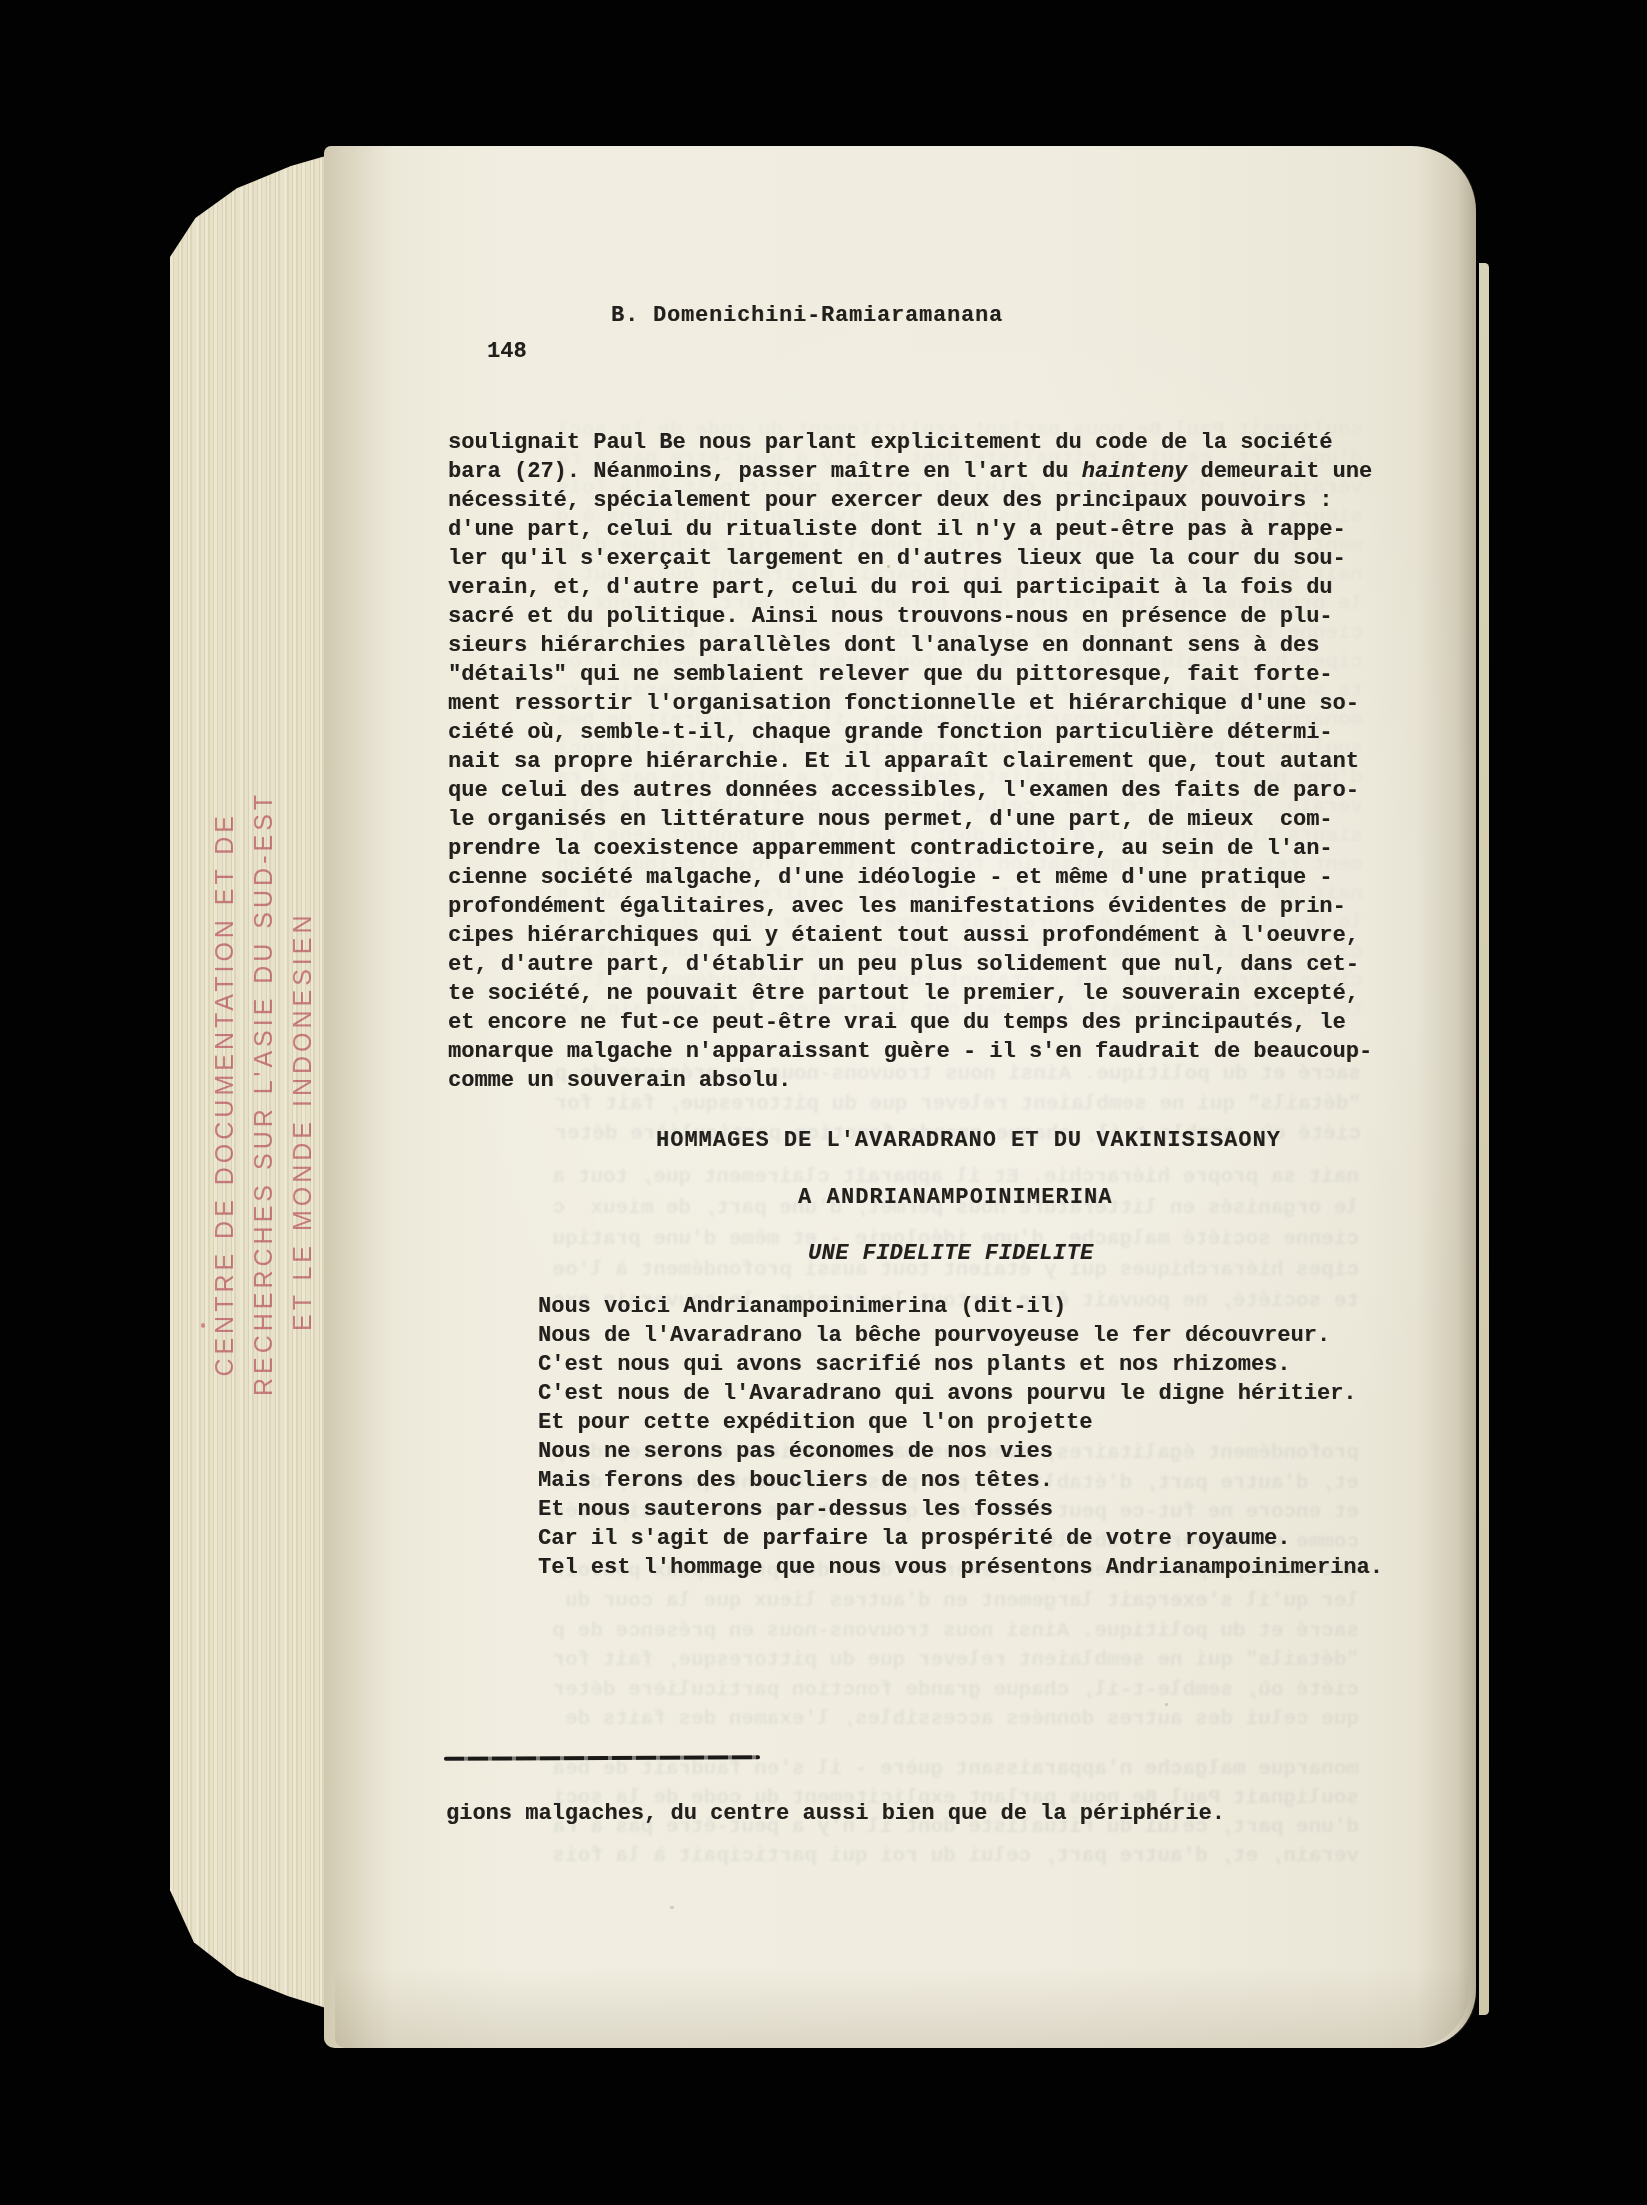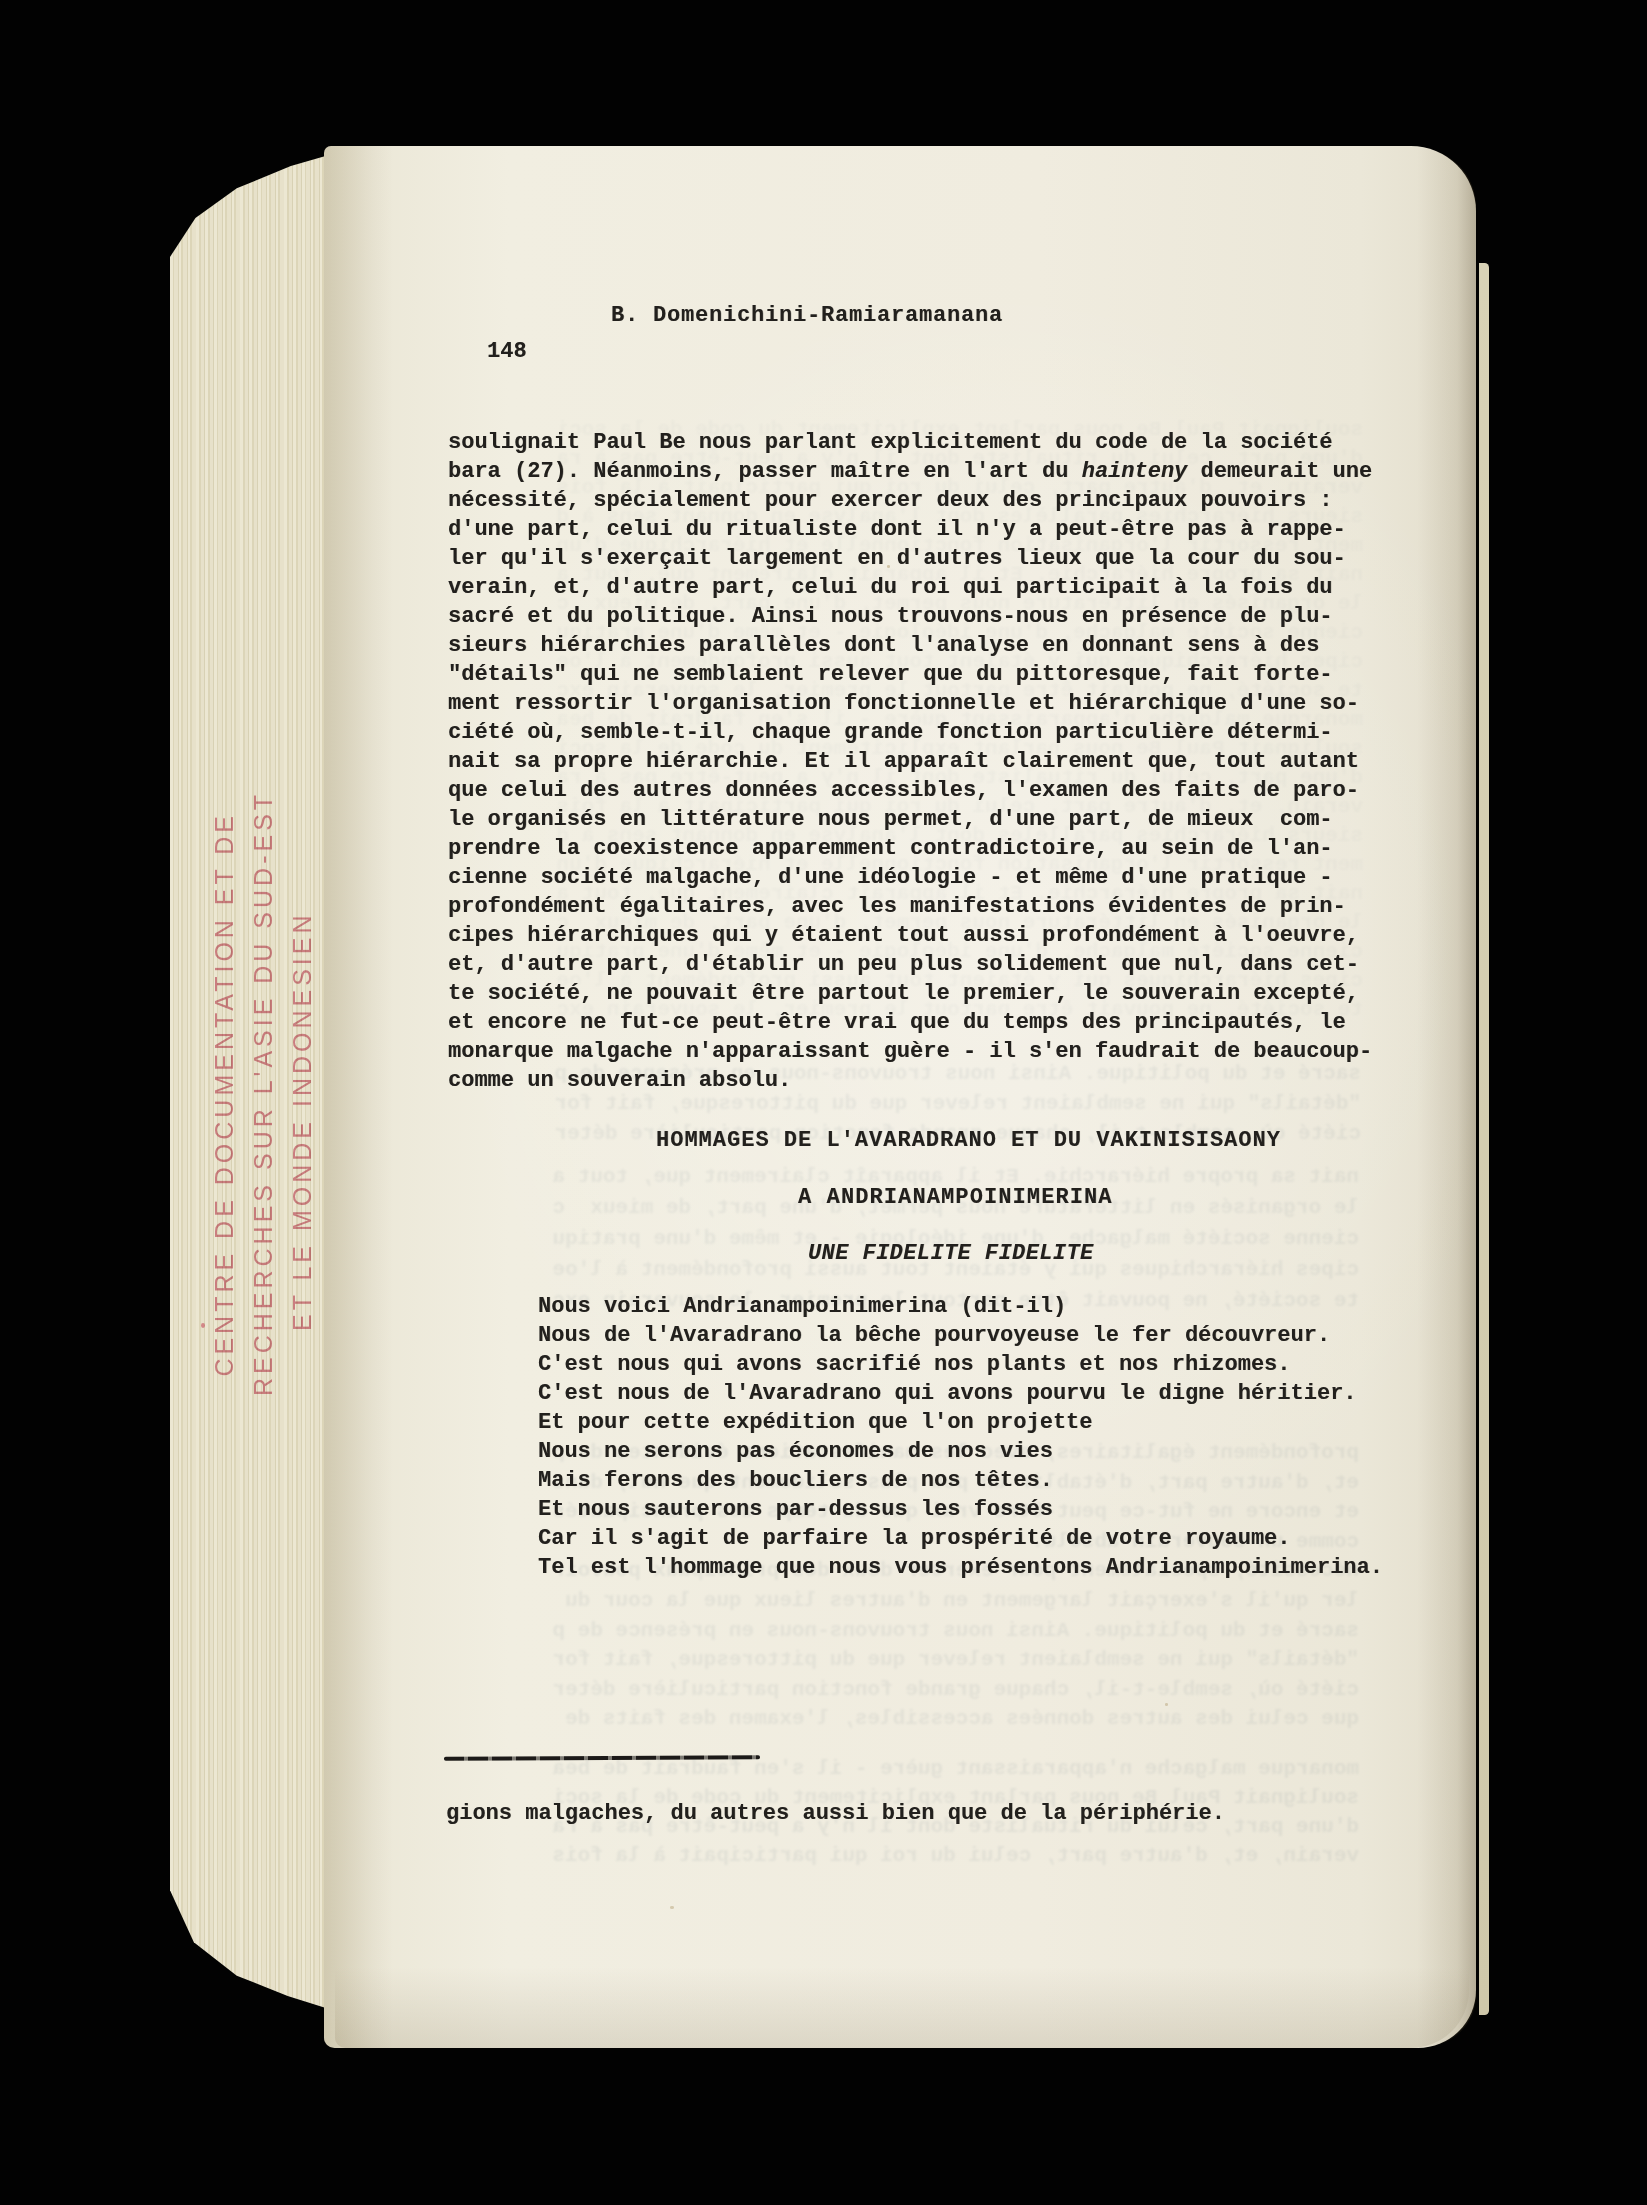--- a/index.html
+++ b/index.html
@@ -88,21 +88,21 @@
 
   <div class="typebody ink" id="body-lines"><div>soulignait Paul Be nous parlant explicitement du code de la société</div><div><span>bara (27). Néanmoins, passer maître en l'art du </span><span class="italic-word">hainteny</span><span> demeurait une</span></div><div>nécessité, spécialement pour exercer deux des principaux pouvoirs :</div><div>d'une part, celui du ritualiste dont il n'y a peut-être pas à rappe-</div><div>ler qu'il s'exerçait largement en d'autres lieux que la cour du sou-</div><div>verain, et, d'autre part, celui du roi qui participait à la fois du</div><div>sacré et du politique. Ainsi nous trouvons-nous en présence de plu-</div><div>sieurs hiérarchies parallèles dont l'analyse en donnant sens à des</div><div>"détails" qui ne semblaient relever que du pittoresque, fait forte-</div><div>ment ressortir l'organisation fonctionnelle et hiérarchique d'une so-</div><div>ciété où, semble-t-il, chaque grande fonction particulière détermi-</div><div>nait sa propre hiérarchie. Et il apparaît clairement que, tout autant</div><div>que celui des autres données accessibles, l'examen des faits de paro-</div><div>le organisés en littérature nous permet, d'une part, de mieux  com-</div><div>prendre la coexistence apparemment contradictoire, au sein de l'an-</div><div>cienne société malgache, d'une idéologie - et même d'une pratique -</div><div>profondément égalitaires, avec les manifestations évidentes de prin-</div><div>cipes hiérarchiques qui y étaient tout aussi profondément à l'oeuvre,</div><div>et, d'autre part, d'établir un peu plus solidement que nul, dans cet-</div><div>te société, ne pouvait être partout le premier, le souverain excepté,</div><div>et encore ne fut-ce peut-être vrai que du temps des principautés, le</div><div>monarque malgache n'apparaissant guère - il s'en faudrait de beaucoup-</div><div>comme un souverain absolu.</div></div>
 
   <div class="h-line ink" id="heading-1">HOMMAGES DE L'AVARADRANO ET DU VAKINISISAONY</div>
   <div class="h-line ink" id="heading-2">A ANDRIANAMPOINIMERINA</div>
   <div class="h-line ink" id="subheading">UNE FIDELITE FIDELITE</div>
 
   <div class="typebody ink" id="poem-lines"><div>Nous voici Andrianampoinimerina (dit-il)</div><div>Nous de l'Avaradrano la bêche pourvoyeuse le fer découvreur.</div><div>C'est nous qui avons sacrifié nos plants et nos rhizomes.</div><div>C'est nous de l'Avaradrano qui avons pourvu le digne héritier.</div><div>Et pour cette expédition que l'on projette</div><div>Nous ne serons pas économes de nos vies</div><div>Mais ferons des boucliers de nos têtes.</div><div>Et nous sauterons par-dessus les fossés</div><div>Car il s'agit de parfaire la prospérité de votre royaume.</div><div>Tel est l'hommage que nous vous présentons Andrianampoinimerina.</div></div>
 
   <div id="footnote-rule"></div>
-  <div class="typebody ink" id="footnote-lines"><div>gions malgaches, du autres aussi bien que de la périphérie.</div></div>
+  <div class="typebody ink" id="footnote-lines"><div>gions malgaches, du centre aussi bien que de la périphérie.</div></div>
 
   <div id="stamp"><div class="s1">CENTRE DE DOCUMENTATION ET DE</div><div class="s2">RECHERCHES SUR L'ASIE DU SUD-EST</div><div class="s3">ET LE MONDE INDONESIEN</div></div>
 
   <div class="speck" style="left:201px;top:1323px;width:4.4px;height:5.3px;background:rgba(190,45,70,.5);"></div>
   <div class="speck" style="left:887px;top:565px;width:2.6px;height:2.6px;background:rgba(150,120,60,.35);"></div>
   <div class="speck" style="left:1165px;top:1703px;width:2.6px;height:2.6px;background:rgba(150,120,60,.3);"></div>
   <div class="speck" style="left:670px;top:1906px;width:3.5px;height:2.6px;background:rgba(150,120,60,.3);"></div>
 
   <div class="right-shade"></div>
   <div class="bottom-shade"></div>

